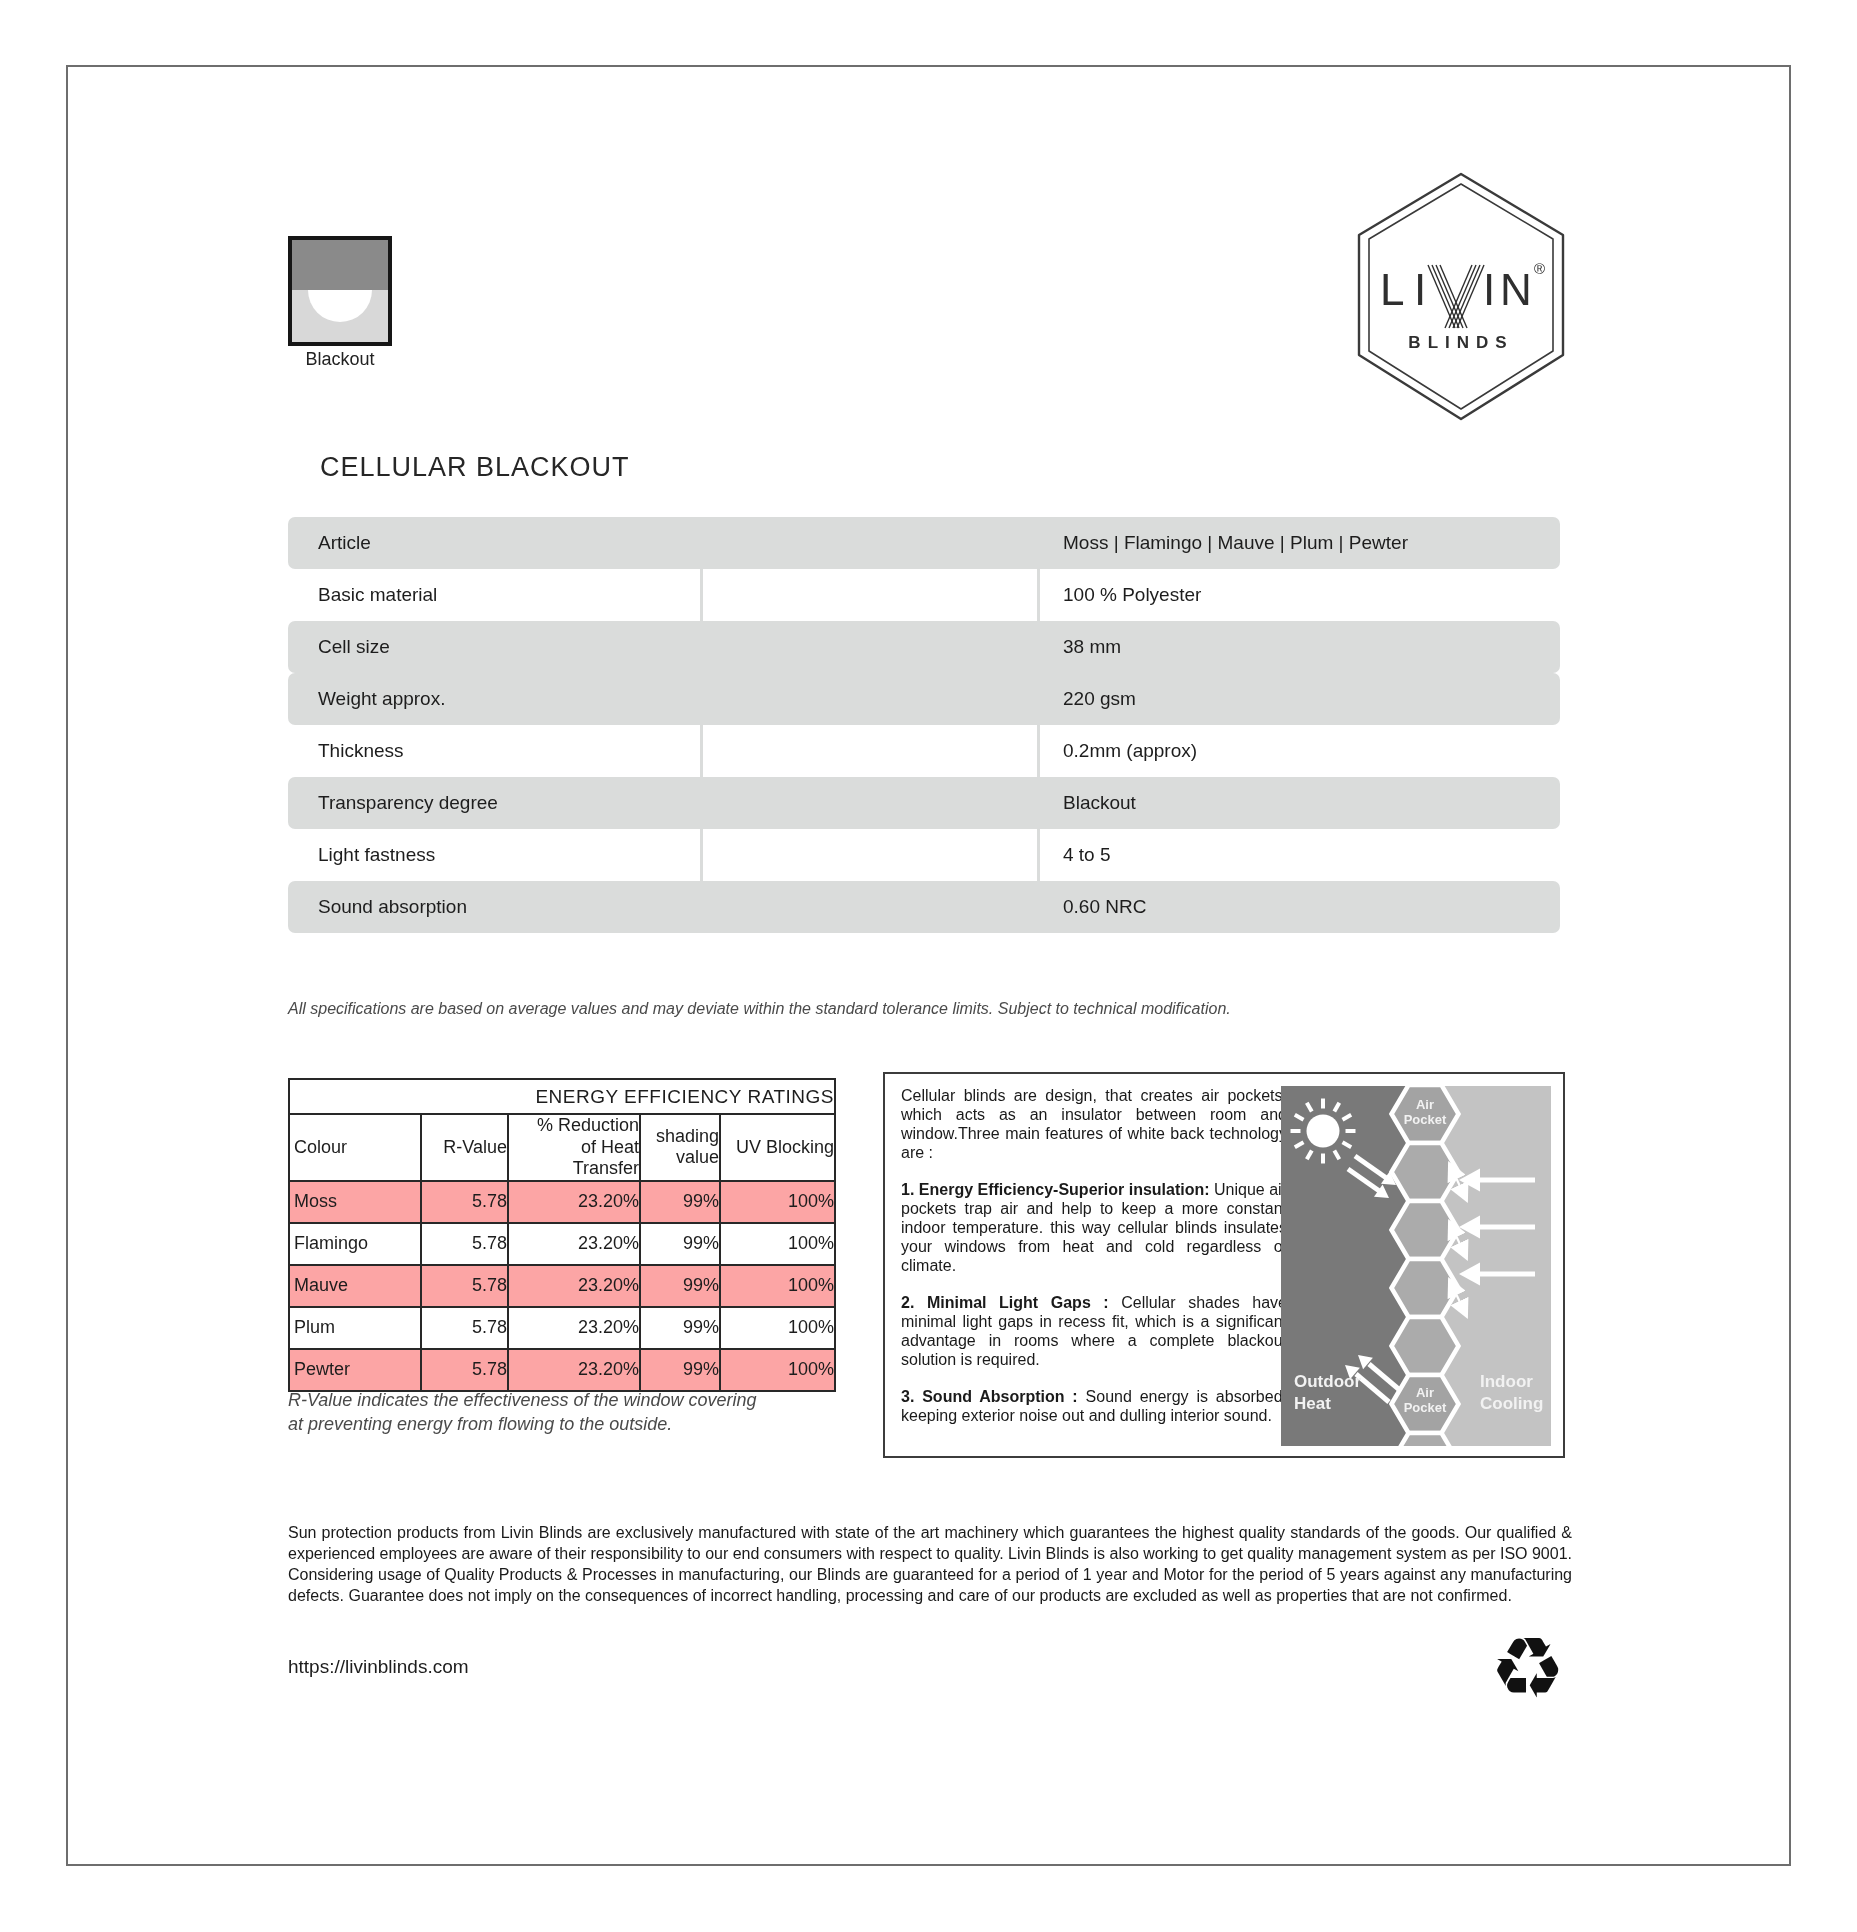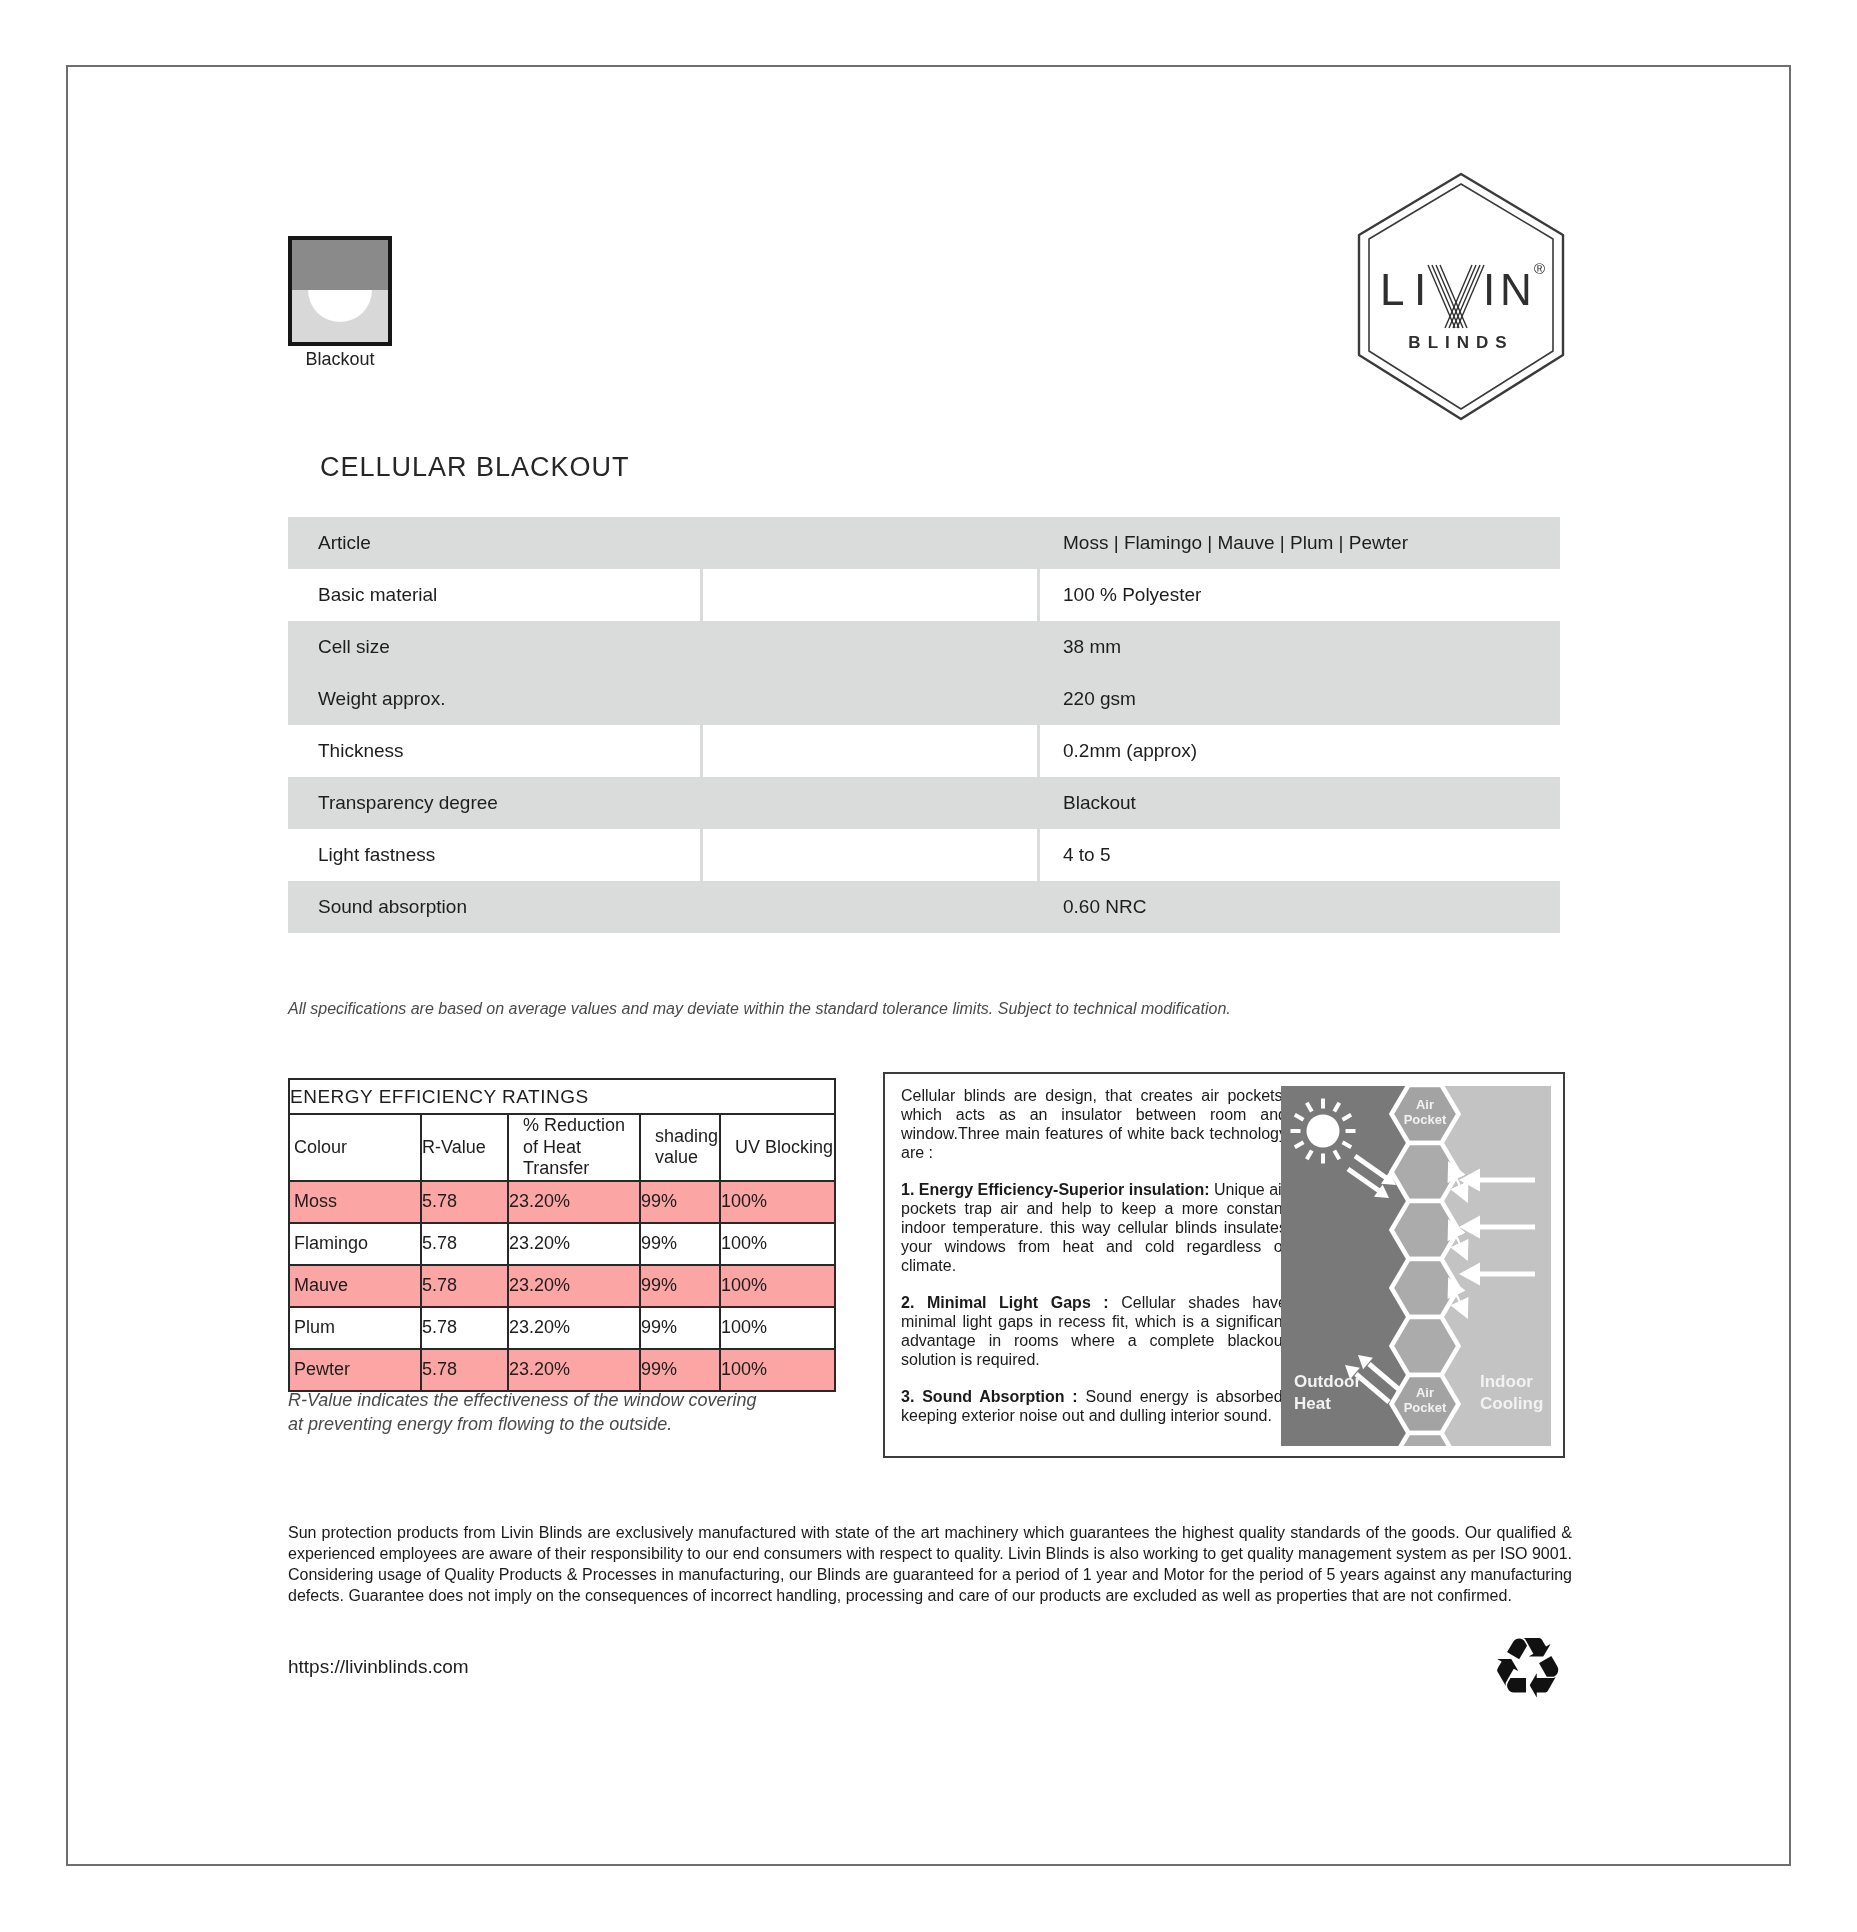--- a/index.html
+++ b/index.html
@@ -20,33 +20,33 @@
   
   .logo{position:absolute;left:1356px;top:170px;}
 
   
   .title{position:absolute;left:312px;top:444px;margin:8px;font-size:27px;font-weight:400;
          letter-spacing:1px;color:#262626;}
 
   
   .spec-table{position:absolute;left:288px;top:517px;width:1272px;font-size:19px;}
   .spec-row{display:flex;height:52px;align-items:center;}
-  .spec-row.gray{background:#dadcdb;}
+  .spec-row.gray{background:#dadcdb;border-radius:7px;}
   .sc1{width:412px;padding-left:30px;box-sizing:border-box;}
   .sc2{width:340px;align-self:stretch;box-sizing:border-box;}
   .spec-row.white .sc2{border-left:3px solid #dadcdb;border-right:3px solid #dadcdb;}
   .sc3{flex:1;padding-left:23px;box-sizing:border-box;}
 
   .spec-note{position:absolute;left:288px;top:1000px;width:1290px;font-size:16px;
              font-style:italic;color:#4a4a4a;}
 
   
   .energy{position:absolute;left:288px;top:1078px;border-collapse:collapse;
           font-size:18px;color:#1d1d1d;table-layout:fixed;}
-  .energy th,.energy td{border:2px solid #282828;text-align:left;font-weight:400;padding:0;}
+  .energy th,.energy td{border:2px solid #282828;text-align:right;font-weight:400;padding:0;}
   .energy .e-title th{height:33px;font-size:19px;letter-spacing:.5px;}
   .energy .e-head th{height:50px;line-height:1.2;}
   .energy td{height:40px;}
   .energy td.tleft,.energy th.tleft{text-align:left;padding-left:4px;}
   .energy tbody tr.alt{background:#fca5a5;}
   .energy .pad{padding-left:14px;}
 
   .energy-note{position:absolute;left:288px;top:1388px;width:480px;font-size:18px;
                font-style:italic;color:#4a4a4a;line-height:24px;}
 

